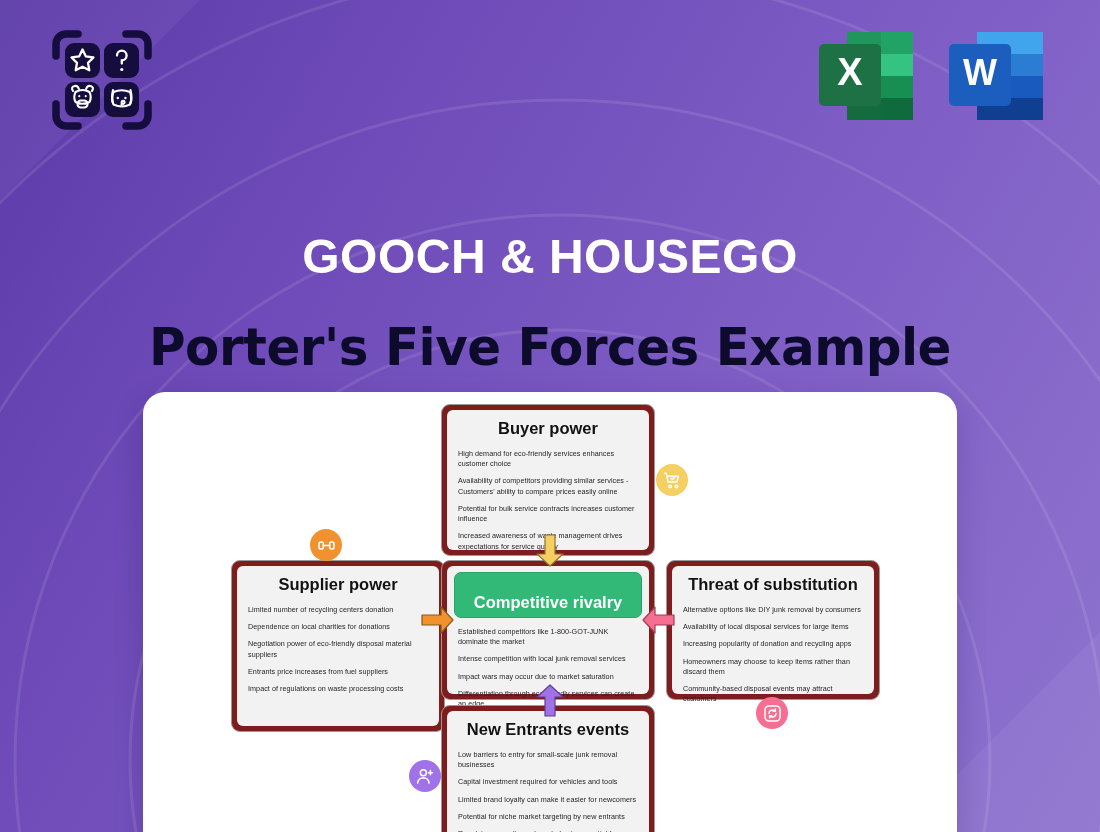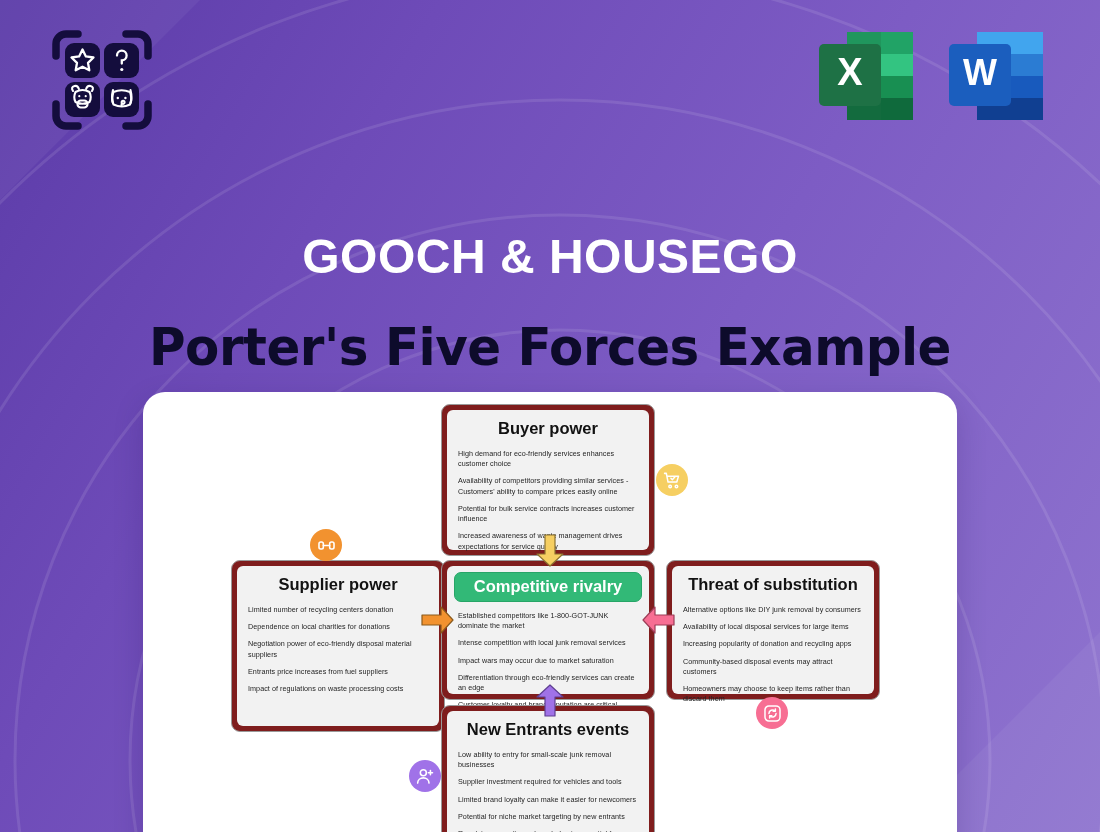--- a/index.html
+++ b/index.html
@@ -86,21 +86,21 @@
     font-size: 16.5px;
     font-weight: 700;
     color: #121212;
     margin-bottom: 11px;
     font-family: "Liberation Sans", sans-serif;
   }
   .force-title.banner {
     background: #32b977;
     color: #ffffff;
     border-radius: 7px;
-    padding: 4px 6px 5px;
+    padding: 20px 6px 5px;
     margin: -3px -4px 9px -4px;
     border: 1px solid #27a567;
   }
   .force-list { list-style: none; }
   .force-list li {
     font-size: 7.2px;
     line-height: 1.42;
     color: #242424;
     margin-bottom: 7px;
     letter-spacing: .05px;
@@ -267,32 +267,32 @@
         </div>
       </div>
 
       <div class="force-box" id="box-substitute">
         <div class="force-inner">
           <div class="force-title">Threat of substitution</div>
           <ul class="force-list">
             <li>Alternative options like DIY junk removal by consumers</li>
             <li>Availability of local disposal services for large items</li>
             <li>Increasing popularity of donation and recycling apps</li>
+            <li>Homeowners may choose to keep items rather than discard them</li>
             <li>Community-based disposal events may attract customers</li>
-            <li>Homeowners may choose to keep items rather than discard them</li>
           </ul>
         </div>
       </div>
 
       <div class="force-box" id="box-entrants">
         <div class="force-inner">
           <div class="force-title">New Entrants events</div>
           <ul class="force-list">
-            <li>Low ability to entry for small-scale junk removal businesses</li>
-            <li>Supplier investment required for vehicles and tools</li>
+            <li>Low barriers to entry for small-scale junk removal businesses</li>
+            <li>Capital investment required for vehicles and tools</li>
             <li>Limited brand loyalty can make it easier for newcomers</li>
             <li>Potential for niche market targeting by new entrants</li>
             <li>Regulatory compliance knowledge is essential for new businesses</li>
           </ul>
         </div>
       </div>
 
       <div class="arrow" id="arrow-down">
         <svg width="30" height="34" viewBox="0 0 30 34" aria-hidden="true">
           <path d="M10 1 H20 V20 H28 L15 32 L2 20 H10 Z" fill="#f6cf62" stroke="#8c7330" stroke-width="1.2" stroke-linejoin="round"></path>

